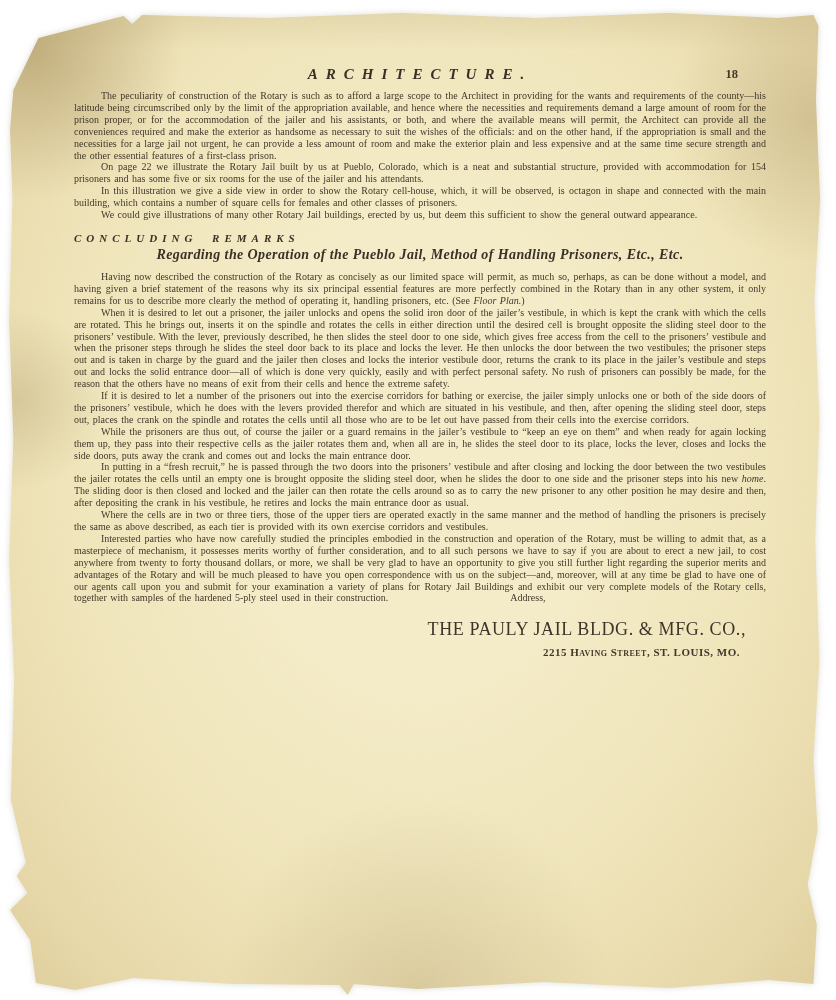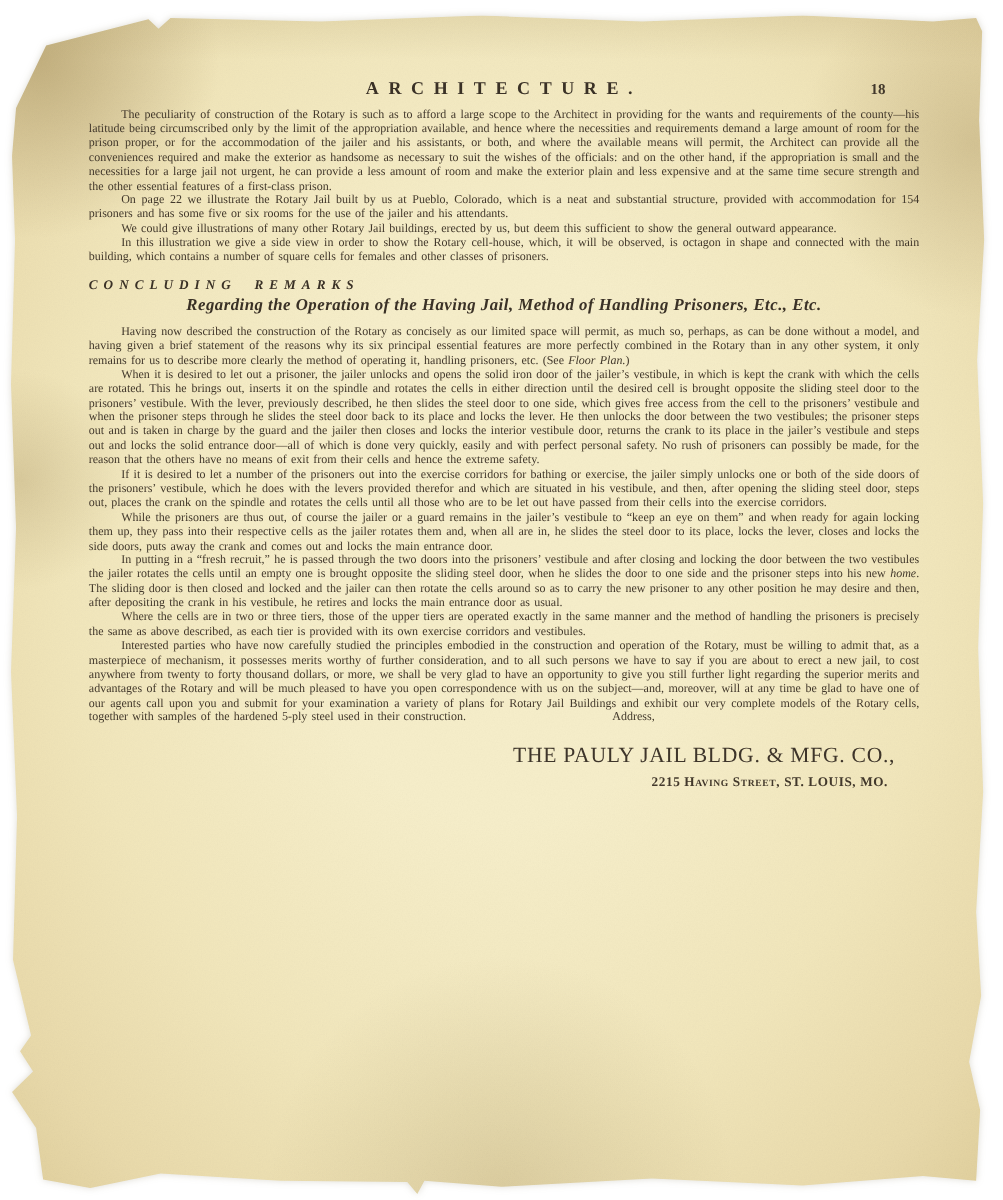--- a/index.html
+++ b/index.html
@@ -21,21 +21,21 @@
       radial-gradient(circle at 4% 5%, rgba(148,124,72,0.45), rgba(148,124,72,0) 12%),
       radial-gradient(circle at 2% 40%, rgba(158,136,84,0.28), rgba(158,136,84,0) 9%),
       radial-gradient(circle at 97% 12%, rgba(158,136,84,0.30), rgba(158,136,84,0) 12%),
       radial-gradient(circle at 50% 99%, rgba(150,128,76,0.22), rgba(150,128,76,0) 18%),
       linear-gradient(180deg, rgba(165,145,92,0.22) 0%, rgba(165,145,92,0) 5%),
       radial-gradient(ellipse at 50% 45%, #f6eeca 30%, #f1e6bb 62%, #e9daab 85%, #decd99 100%);
   }
   .grain { position:absolute; inset:0; width:100%; height:100%; mix-blend-mode:multiply; pointer-events:none; }
   .content { position:absolute; left:74px; top:66px; width:692px; color:#42382b; }
   .title-row { position:relative; height:22px; margin-bottom:2px; }
-  .title { display:block; text-align:center; font-size:15px; font-weight:bold; letter-spacing:8px; color:#3a3126; }
+  .title { display:block; text-align:center; font-size:15px; font-weight:bold; font-style:italic; letter-spacing:8px; color:#3a3126; }
   .pagenum { position:absolute; right:28px; top:1px; font-weight:bold; font-size:12.5px; }
   .para { margin:0; text-indent:27px; text-align:justify; font-size:10px; line-height:11.9px; word-spacing:1px; }
   .para em { font-style:italic; }
   .section-heading { text-align:left; font-weight:bold; font-style:italic; font-size:11px; letter-spacing:5px; word-spacing:7px; margin:11px 0 3px 0; color:#3a3126; }
   .section-subheading { text-align:center; font-weight:bold; font-style:italic; font-size:14px; letter-spacing:0.4px; margin:0 0 8px 0; color:#3a3126; }
   .address-inline { display:inline-block; margin-left:95px; }
   .signature { text-align:right; padding-right:20px; margin-top:15px; }
   .company { font-size:18px; letter-spacing:0.6px; color:#3e352a; }
   .sig-address { font-size:11px; font-weight:bold; letter-spacing:0.5px; margin-top:6px; padding-right:6px; }
   .smallcaps { font-variant:small-caps; }
@@ -57,26 +57,26 @@
     <div class="content">
 
       <div class="title-row">
         <span class="title">ARCHITECTURE.</span>
         <span class="pagenum">18</span>
       </div>
 
       <div>
           <p class="para"><span>The peculiarity of construction of the Rotary is such as to afford a large scope to the Architect in providing for the wants and requirements of the county—his latitude being circumscribed only by the limit of the appropriation available, and hence where the necessities and requirements demand a large amount of room for the prison proper, or for the accommodation of the jailer and his assistants, or both, and where the available means will permit, the Architect can provide all the conveniences required and make the exterior as handsome as necessary to suit the wishes of the officials: and on the other hand, if the appropriation is small and the necessities for a large jail not urgent, he can provide a less amount of room and make the exterior plain and less expensive and at the same time secure strength and the other essential features of a first-class prison.</span></p>
           <p class="para"><span>On page 22 we illustrate the Rotary Jail built by us at Pueblo, Colorado, which is a neat and substantial structure, provided with accommodation for 154 prisoners and has some five or six rooms for the use of the jailer and his attendants.</span></p>
+          <p class="para"><span>In this illustration we give a side view in order to show the Rotary cell-house, which, it will be observed, is octagon in shape and connected with the main building, which contains a number of square cells for females and other classes of prisoners.</span></p>
           <p class="para"><span>We could give illustrations of many other Rotary Jail buildings, erected by us, but deem this sufficient to show the general outward appearance.</span></p>
-          <p class="para"><span>In this illustration we give a side view in order to show the Rotary cell-house, which, it will be observed, is octagon in shape and connected with the main building, which contains a number of square cells for females and other classes of prisoners.</span></p>
         </div>
 
       <h2 class="section-heading">CONCLUDING REMARKS</h2>
-      <h3 class="section-subheading">Regarding the Operation of the Having Jail, Method of Handling Prisoners, Etc., Etc.</h3>
+      <h3 class="section-subheading">Regarding the Operation of the Pueblo Jail, Method of Handling Prisoners, Etc., Etc.</h3>
 
       <div>
           <p class="para"><span>Having now described the construction of the Rotary as concisely as our limited space will permit, as much so, perhaps, as can be done without a model, and having given a brief statement of the reasons why its six principal essential features are more perfectly combined in the Rotary than in any other system, it only remains for us to describe more clearly the method of operating it, handling prisoners, etc.  (See </span><em>Floor Plan.</em><span>)</span></p>
           <p class="para"><span>When it is desired to let out a prisoner, the jailer unlocks and opens the solid iron door of the jailer’s vestibule, in which is kept the crank with which the cells are rotated.  This he brings out, inserts it on the spindle and rotates the cells in either direction until the desired cell is brought opposite the sliding steel door to the prisoners’ vestibule.  With the lever, previously described, he then slides the steel door to one side, which gives free access from the cell to the prisoners’ vestibule and when the prisoner steps through he slides the steel door back to its place and locks the lever.  He then unlocks the door between the two vestibules; the prisoner steps out and is taken in charge by the guard and the jailer then closes and locks the interior vestibule door, returns the crank to its place in the jailer’s vestibule and steps out and locks the solid entrance door—all of which is done very quickly, easily and with perfect personal safety.  No rush of prisoners can possibly be made, for the reason that the others have no means of exit from their cells and hence the extreme safety.</span></p>
           <p class="para"><span>If it is desired to let a number of the prisoners out into the exercise corridors for bathing or exercise, the jailer simply unlocks one or both of the side doors of the prisoners’ vestibule, which he does with the levers provided therefor and which are situated in his vestibule, and then, after opening the sliding steel door, steps out, places the crank on the spindle and rotates the cells until all those who are to be let out have passed from their cells into the exercise corridors.</span></p>
           <p class="para"><span>While the prisoners are thus out, of course the jailer or a guard remains in the jailer’s vestibule to “keep an eye on them” and when ready for again locking them up, they pass into their respective cells as the jailer rotates them and, when all are in, he slides the steel door to its place, locks the lever, closes and locks the side doors, puts away the crank and comes out and locks the main entrance door.</span></p>
           <p class="para"><span>In putting in a “fresh recruit,” he is passed through the two doors into the prisoners’ vestibule and after closing and locking the door between the two vestibules the jailer rotates the cells until an empty one is brought opposite the sliding steel door, when he slides the door to one side and the prisoner steps into his new </span><em>home</em><span>.  The sliding door is then closed and locked and the jailer can then rotate the cells around so as to carry the new prisoner to any other position he may desire and then, after depositing the crank in his vestibule, he retires and locks the main entrance door as usual.</span></p>
           <p class="para"><span>Where the cells are in two or three tiers, those of the upper tiers are operated exactly in the same manner and the method of handling the prisoners is precisely the same as above described, as each tier is provided with its own exercise corridors and vestibules.</span></p>
           <p class="para"><span>Interested parties who have now carefully studied the principles embodied in the construction and operation of the Rotary, must be willing to admit that, as a masterpiece of mechanism, it possesses merits worthy of further consideration, and to all such persons we have to say if you are about to erect a new jail, to cost anywhere from twenty to forty thousand dollars, or more, we shall be very glad to have an opportunity to give you still further light regarding the superior merits and advantages of the Rotary and will be much pleased to have you open correspondence with us on the subject—and, moreover, will at any time be glad to have one of our agents call upon you and submit for your examination a variety of plans for Rotary Jail Buildings and exhibit our very complete models of the Rotary cells, together with samples of the hardened 5-ply steel used in their construction.</span><span class="address-inline">Address,</span></p>
         </div>

